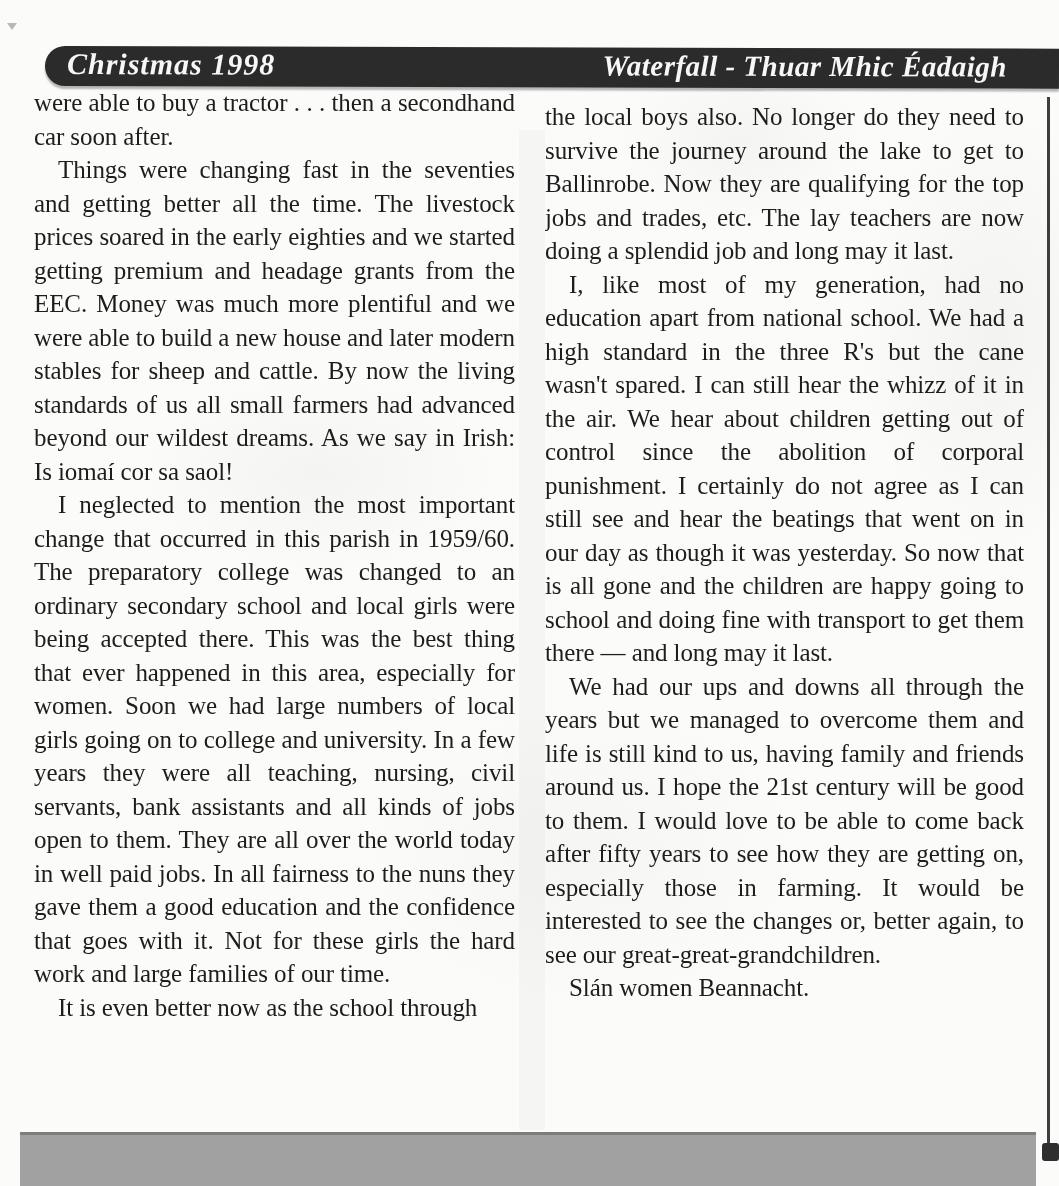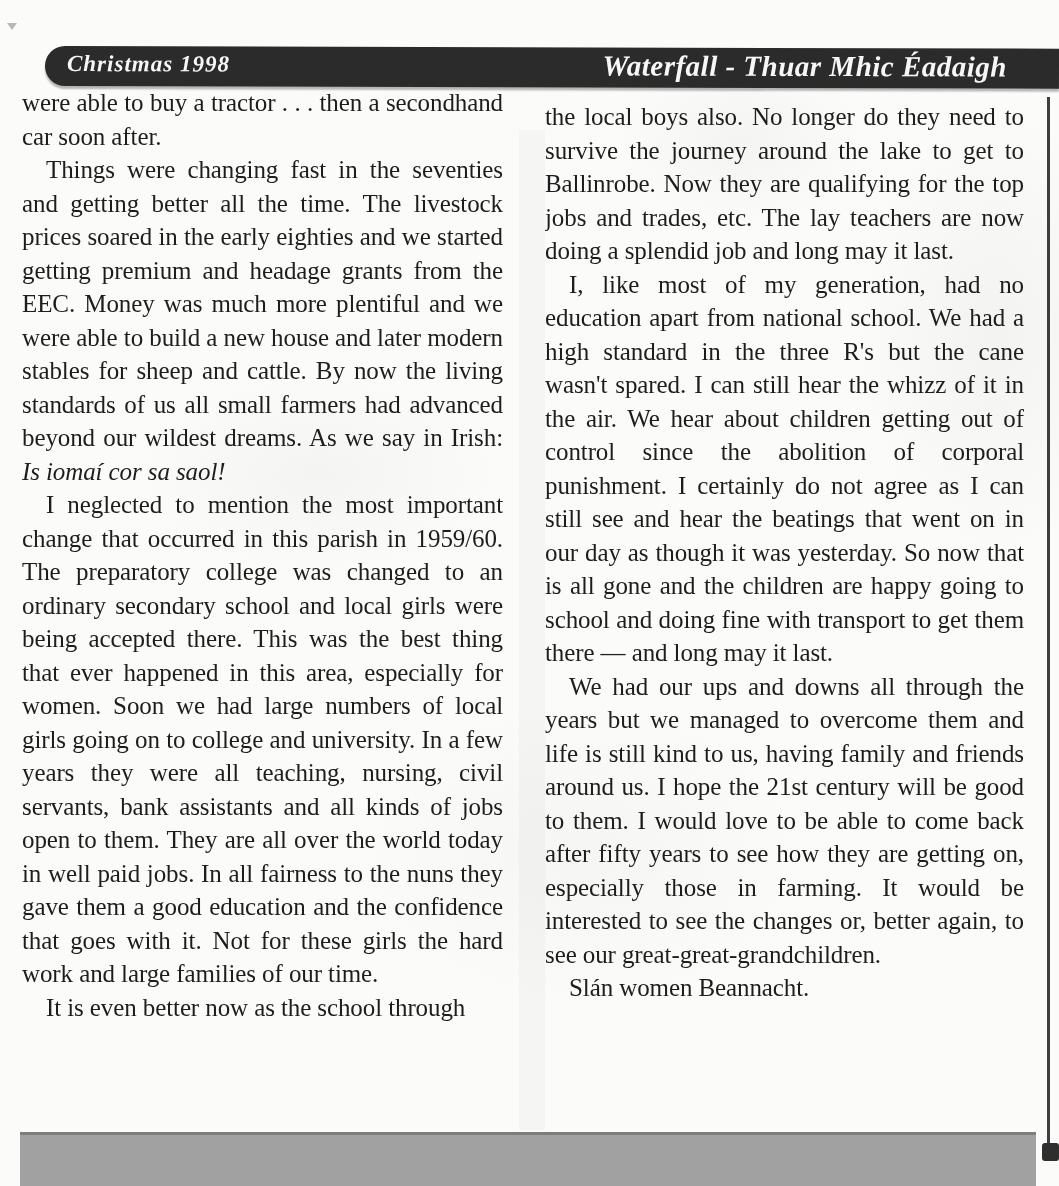--- a/index.html
+++ b/index.html
@@ -36,36 +36,36 @@
     background: #2b2b2b;
     border-radius: 21px 0 0 21px;
     display: flex; align-items: center; justify-content: space-between;
     padding: 0 52px 4px 22px;
     transform: rotate(0.15deg);
     transform-origin: left center;
     box-shadow: 0 3px 2px rgba(0,0,0,0.28);
     color: #f7f7f7;
     font-style: italic; font-weight: bold;
   }
-  .banner .t-left  { font-size: 23px; letter-spacing: 1px; white-space: nowrap; }
+  .banner .t-left  { font-size: 30px; letter-spacing: 1px; white-space: nowrap; }
   .banner .t-right { font-size: 29px; letter-spacing: .5px; white-space: nowrap; }
   
   .col {
     position: absolute;
     text-align: justify;
     font-size: 25px; line-height: 33.5px;
     letter-spacing: -0.1px;
     color: #1d1d1d;
     overflow: hidden;
   }
-  .col-left  { left: 22px;  top: 86px;  width: 481px; height: 1044px; }
+  .col-left  { left: 34px;  top: 86px;  width: 481px; height: 1044px; }
   .col-right { left: 545px; top: 100px; width: 479px; height: 1030px; }
   .col p { margin: 0; text-indent: 24px; }
   .col p.noindent { text-indent: 0; }
-  .irish { font-style: italic; }
+  .irish { }
   
   .gutter-shade {
     position: absolute; left: 519px; top: 130px;
     width: 26px; height: 1000px;
     background: rgba(90,90,90,0.035);
   }
   
   .edge-rule {
     position: absolute; left: 1047px; top: 97px;
     width: 3px; height: 1050px;

